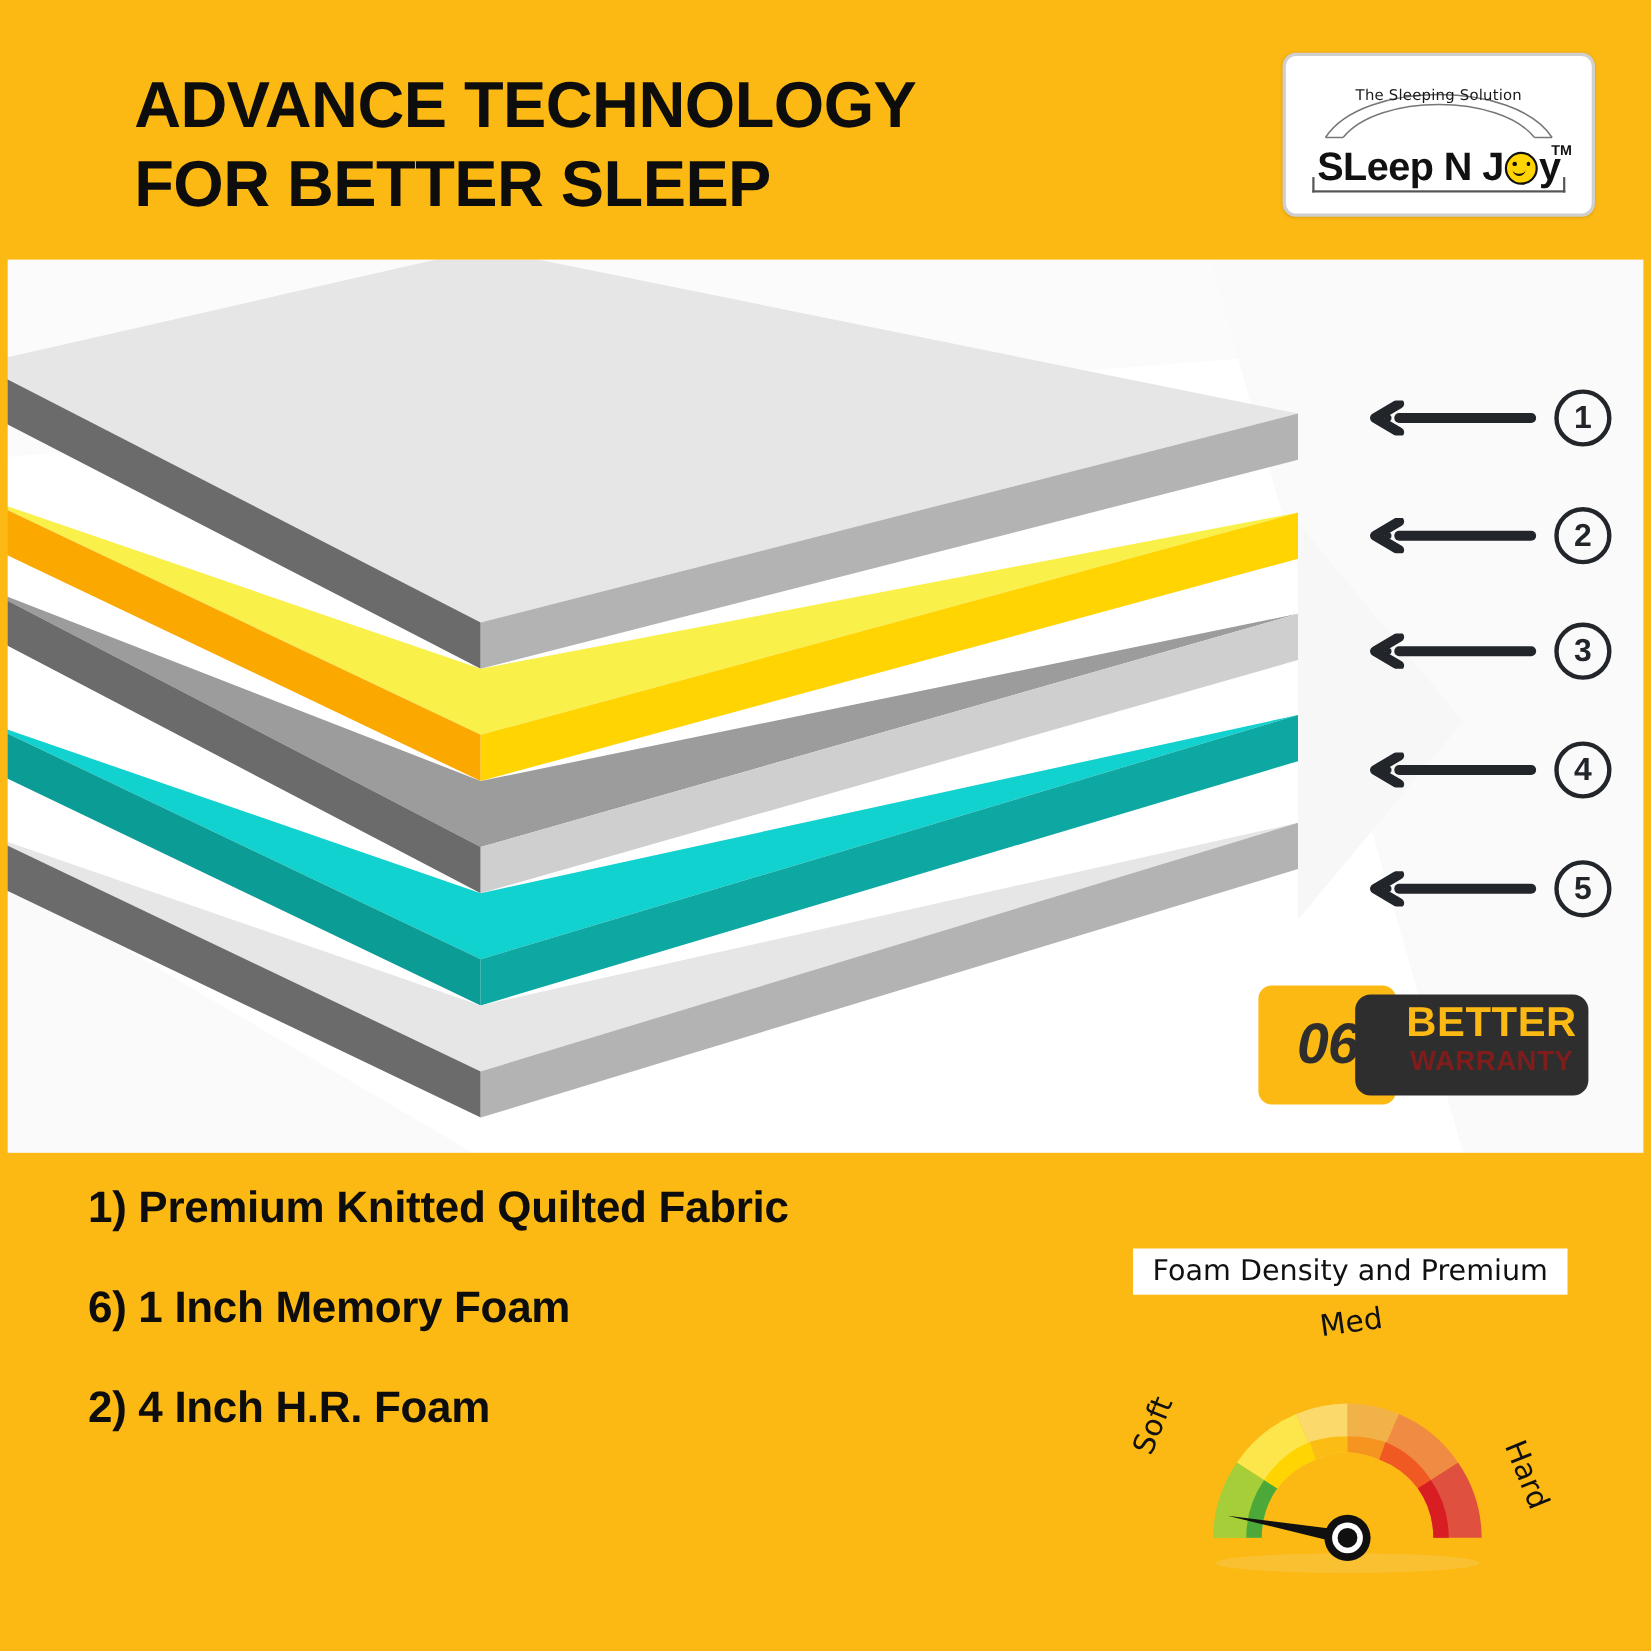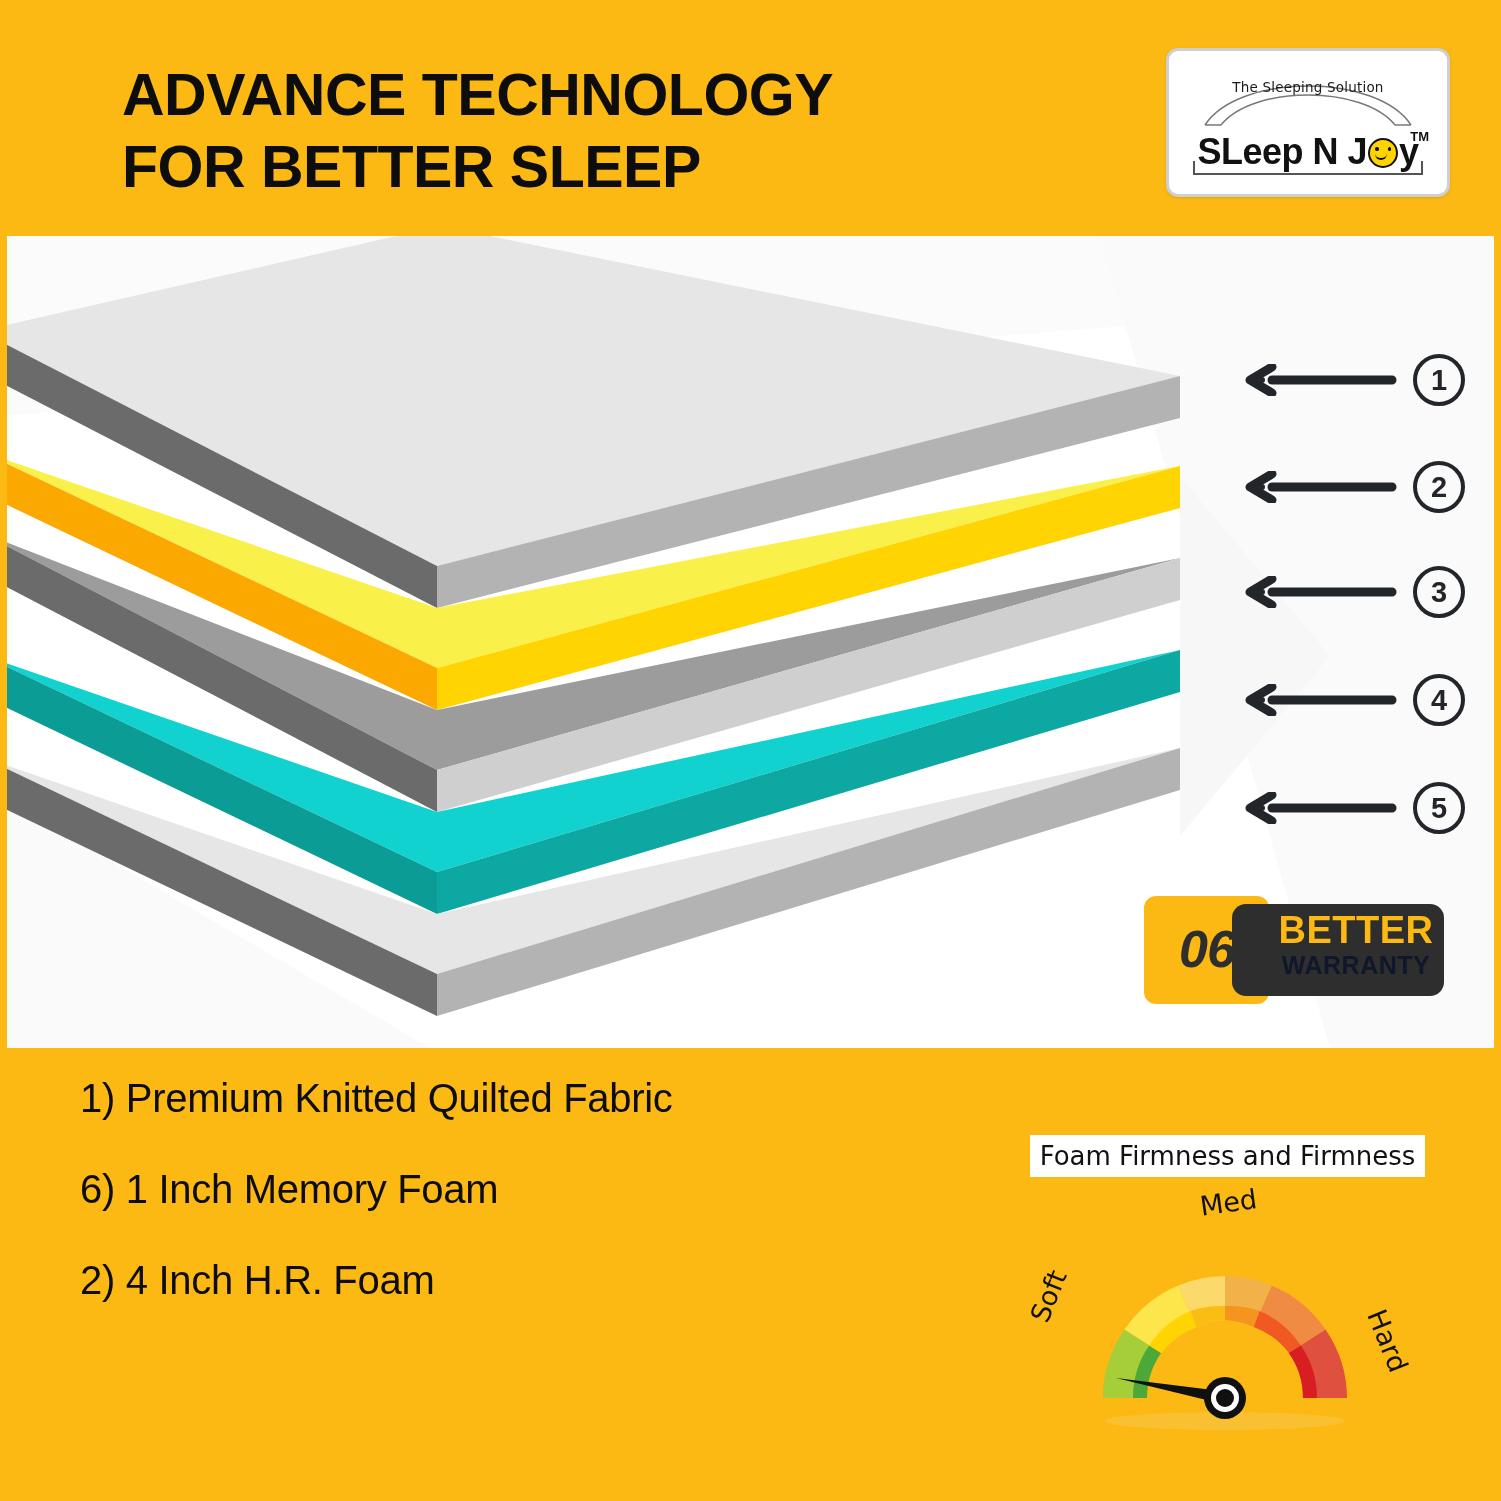--- a/index.html
+++ b/index.html
@@ -52,26 +52,26 @@
   
   #warranty{position:absolute;left:1144px;top:896px;width:300px;height:108px;z-index:9;}
   #w-yellow{position:absolute;left:0;top:0;width:125px;height:108px;background:#FDB913;border-radius:12px;}
   #w-dark{position:absolute;left:88px;top:8px;width:212px;height:92px;background:#2e2e2e;border-radius:14px;}
   #w-06{position:absolute;left:10px;top:22px;width:106px;text-align:center;font-size:52px;font-weight:bold;
       color:#2e2e2e;font-style:italic;letter-spacing:-1px;line-height:62px;}
   #w-div{position:absolute;left:121px;top:17px;width:5px;height:74px;background:#2e2e2e;border-radius:2px;}
   #w-years{position:absolute;left:133px;top:14px;width:158px;text-align:center;font-size:38px;font-weight:bold;
       color:#FDB913;line-height:40px;letter-spacing:0.5px;}
   #w-warranty{position:absolute;left:133px;top:56px;width:158px;text-align:center;font-size:25px;font-weight:bold;
-      color:#0f172a;line-height:26px;letter-spacing:0.5px;}
+      color:#7f1d1d;line-height:26px;letter-spacing:0.5px;}
 
   
   #bottom{position:absolute;left:0;top:1048px;width:1501px;height:453px;background:#FDB913;z-index:10;}
   #layer-list{position:absolute;left:80px;top:30px;width:880px;}
-  .li-row{font-size:40px;font-weight:normal;color:#0d0d0d;line-height:1;margin-bottom:51px;white-space:nowrap;letter-spacing:-0.3px;}
+  .li-row{font-size:40px;font-weight:bold;color:#0d0d0d;line-height:1;margin-bottom:51px;white-space:nowrap;letter-spacing:-0.3px;}
 
   
   #gauge{position:absolute;left:1010px;top:1135px;width:430px;height:300px;z-index:11;}
   #gauge-title{position:absolute;left:20px;top:0px;width:395px;height:42px;background:#ffffff;
       text-align:center;font-family:"DejaVu Sans",sans-serif;font-size:26px;color:#111;line-height:42px;}
   #gauge-svg{position:absolute;left:0px;top:48px;width:430px;height:250px;}
   .g-lbl{position:absolute;font-family:"DejaVu Sans",sans-serif;font-size:27px;color:#111;font-weight:normal;}
   #lbl-soft{left:14px;top:180px;transform:rotate(-68deg);transform-origin:left top;}
   #lbl-med{left:188px;top:56px;transform:rotate(-8deg);transform-origin:left top;}
   #lbl-hard{left:380px;top:170px;transform:rotate(68deg);transform-origin:left top;}
@@ -207,21 +207,21 @@
 
   <div id="bottom">
     <div id="layer-list">
       <div class="li-row">1) Premium Knitted Quilted Fabric</div>
       <div class="li-row">6) 1 Inch Memory Foam</div>
       <div class="li-row">2) 4 Inch H.R. Foam</div>
     </div>
   </div>
 
   <div id="gauge">
-    <div id="gauge-title">Foam Firmness and Firmness</div>
+    <div id="gauge-title">Foam Density and Premium</div>
 
     <svg id="gauge-svg" viewBox="0 0 430 250">
 
       <g>
         <path d="M93,215 A122,122 0 0,1 97.9,181.4 L140.1,194.3 A78,78 0 0,0 137,215 Z" fill="#A6CE39" transform="translate(0,0)"></path>
         <path d="M 93.0,215.0 A 122,122 0 0,1 114.5,146.6 L 151.1,170.0 A 78,78 0 0,0 137.0,215.0 Z" fill="#A6CE39"></path>
         <path d="M 114.5,146.6 A 122,122 0 0,1 168.3,102.5 L 186.2,143.9 A 78,78 0 0,0 151.1,170.0 Z" fill="#FDE64B"></path>
         <path d="M 168.3,102.5 A 122,122 0 0,1 215.0,93.0 L 215.0,137.0 A 78,78 0 0,0 186.2,143.9 Z" fill="#FBD96B"></path>
         <path d="M 215.0,93.0 A 122,122 0 0,1 261.7,102.5 L 243.8,143.9 A 78,78 0 0,0 215.0,137.0 Z" fill="#F2B24A"></path>
         <path d="M 261.7,102.5 A 122,122 0 0,1 315.5,146.6 L 278.9,170.0 A 78,78 0 0,0 243.8,143.9 Z" fill="#F08B43"></path>

